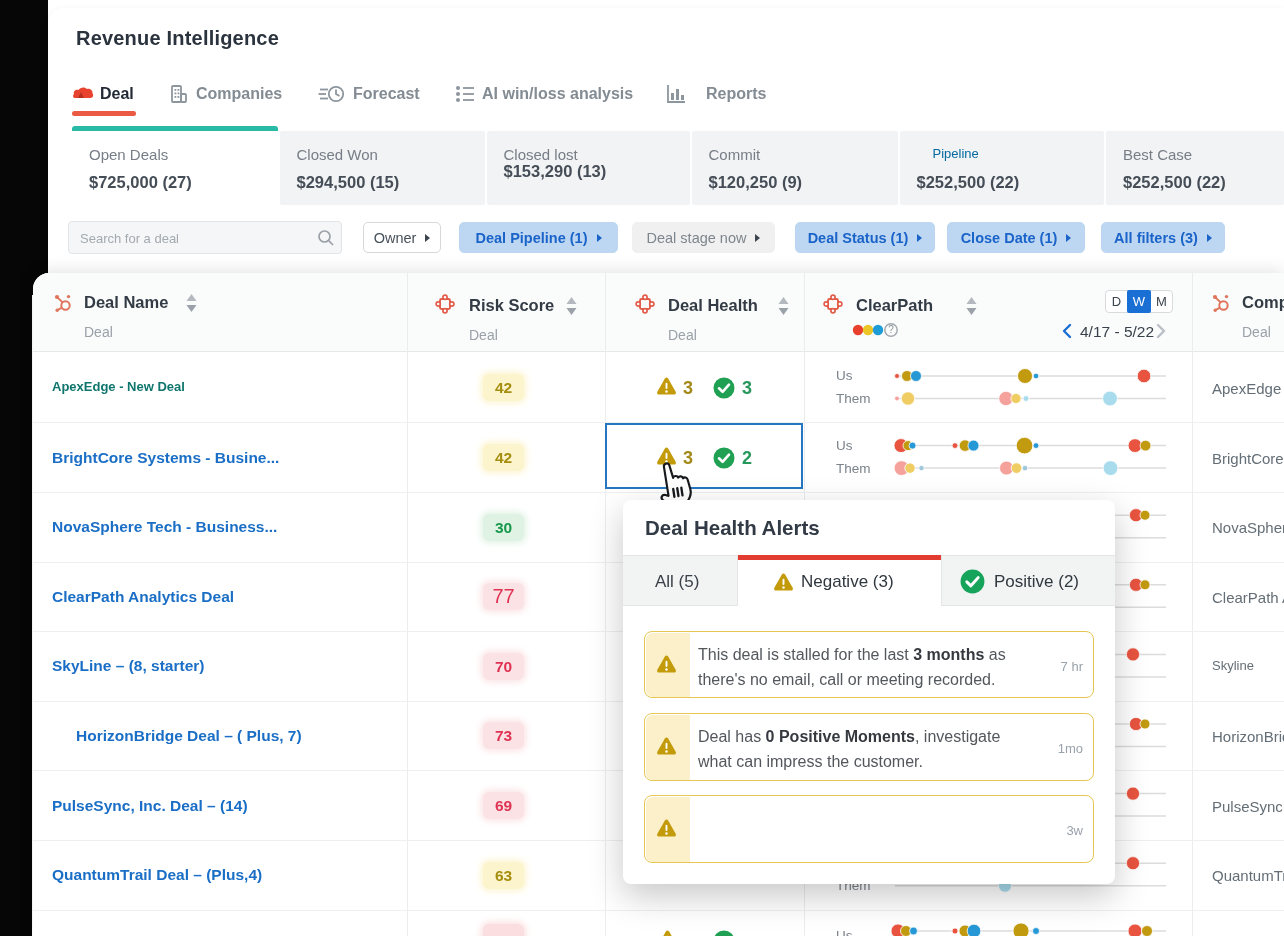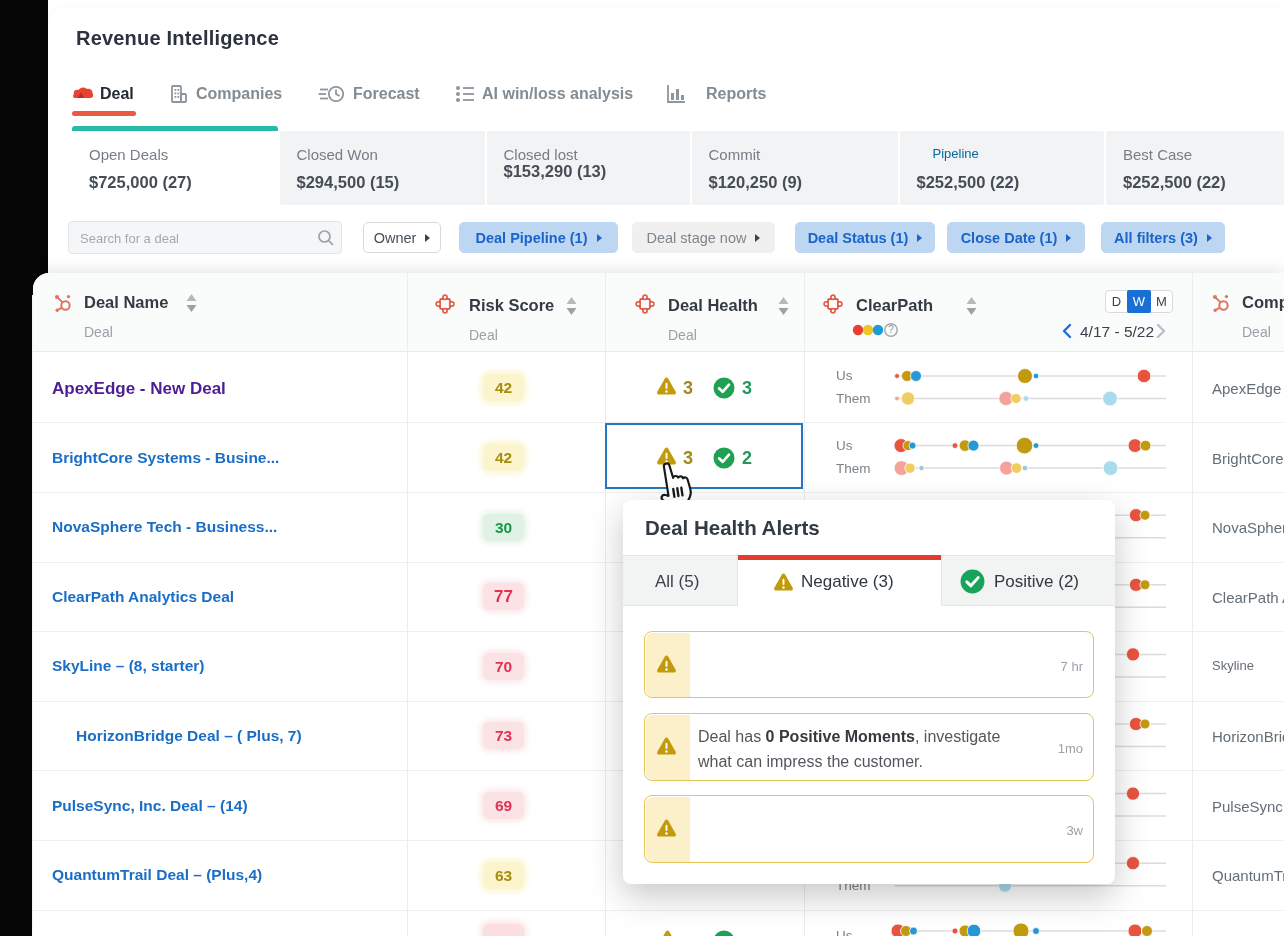--- a/index.html
+++ b/index.html
@@ -208,21 +208,21 @@
 <path d="M8.6 14.8 L5.2 16.6"></path>
 </g>
 <g fill="#e0745c">
         <circle cx="4" cy="4" r="2.1"></circle>
         <circle cx="15.5" cy="3.6" r="1.7"></circle>
         <circle cx="4.2" cy="17.2" r="1.7"></circle>
       </g>
     </svg>
 <div class="abs" style="left:1242px;top:293px;font-size:16.5px;font-weight:bold;color:#333b45;">Compa</div>
 <div class="abs" style="left:1242px;top:324px;font-size:14px;color:#9aa1a8;">Deal</div>
-<div class="abs" style="left:52px;top:379px;font-size:17px;font-weight:bold;color:#4c1d95;text-align:right;">ApexEdge - New Deal</div>
+<div class="abs" style="left:52px;top:379px;font-size:13px;font-weight:bold;color:#0f766e;text-align:right;">ApexEdge - New Deal</div>
 <div class="abs" style="left:483px;top:374px;width:41px;height:27px;background:#fcf4cd;border-radius:6px;box-shadow:0 0 7px 2px #fcf4cd;font-size:15.5px;font-weight:bold;color:#a58d0e;display:flex;align-items:center;justify-content:center;">42</div>
 <svg class="abs" width="21" height="21" viewBox="0 0 22 22" style="left:656px;top:376.0px;">
 <path d="M9.3 2.6 C10.1 1.3 11.9 1.3 12.7 2.6 L20.6 16.4 C21.4 17.8 20.4 19.5 18.9 19.5 H3.1 C1.6 19.5 0.6 17.8 1.4 16.4 Z" fill="#c39b0a"></path>
 <rect x="10" y="7" width="2" height="6.5" rx="1" fill="#fff"></rect>
       <circle cx="11" cy="16.2" r="1.3" fill="#fff"></circle>
     </svg>
 <div class="abs" style="left:683px;top:378px;font-size:18px;font-weight:bold;color:#a3891a;">3</div>
 <svg class="abs" width="22" height="22" viewBox="0 0 22 22" style="left:713px;top:377.0px;">
 <circle cx="11" cy="11" r="10.5" fill="#1fa053"></circle>
 <path d="M6 11.3 L9.6 14.8 L16 7.6" stroke="#fff" stroke-width="2.6" fill="none" stroke-linecap="round" stroke-linejoin="round"></path>
@@ -246,21 +246,21 @@
 <div class="abs" style="left:742px;top:448px;font-size:18px;font-weight:bold;color:#27985c;">2</div>
 <div class="abs" style="left:836px;top:438px;font-size:13.5px;color:#7a828a;">Us</div>
 <div class="abs" style="left:836px;top:461px;font-size:13.5px;color:#7a828a;">Them</div>
 <div class="abs" style="left:1212px;top:450px;font-size:15px;color:#646e76;">BrightCore S</div>
 <div class="abs" style="left:52px;top:518px;font-size:15.5px;font-weight:bold;color:#1a6ec6;">NovaSphere Tech - Business...</div>
 <div class="abs" style="left:483px;top:514px;width:41px;height:27px;background:#dff2e3;border-radius:6px;box-shadow:0 0 7px 2px #dff2e3;font-size:15.5px;font-weight:bold;color:#17984c;display:flex;align-items:center;justify-content:center;">30</div>
 <div class="abs" style="left:836px;top:507px;font-size:13.5px;color:#7a828a;">Us</div>
 <div class="abs" style="left:836px;top:530px;font-size:13.5px;color:#7a828a;">Them</div>
 <div class="abs" style="left:1212px;top:519px;font-size:15px;color:#646e76;">NovaSphere</div>
 <div class="abs" style="left:52px;top:588px;font-size:15.5px;font-weight:bold;color:#1a6ec6;">ClearPath Analytics Deal</div>
-<div class="abs" style="left:483px;top:583px;width:41px;height:27px;background:#fbe3e5;border-radius:6px;box-shadow:0 0 7px 2px #fbe3e5;font-size:17px;font-weight:bold;color:#e03253;display:flex;align-items:center;justify-content:center;">77</div>
+<div class="abs" style="left:483px;top:583px;width:41px;height:27px;background:#fbe3e5;border-radius:6px;box-shadow:0 0 7px 2px #fbe3e5;font-size:20px;font-weight:normal;color:#e03253;display:flex;align-items:center;justify-content:center;">77</div>
 <div class="abs" style="left:836px;top:577px;font-size:13.5px;color:#7a828a;">Us</div>
 <div class="abs" style="left:836px;top:600px;font-size:13.5px;color:#7a828a;">Them</div>
 <div class="abs" style="left:1212px;top:589px;font-size:15px;color:#646e76;">ClearPath A</div>
 <div class="abs" style="left:52px;top:657px;font-size:15.5px;font-weight:bold;color:#1a6ec6;">SkyLine – (8, starter)</div>
 <div class="abs" style="left:483px;top:653px;width:41px;height:27px;background:#fbe3e5;border-radius:6px;box-shadow:0 0 7px 2px #fbe3e5;font-size:15.5px;font-weight:bold;color:#e03253;display:flex;align-items:center;justify-content:center;">70</div>
 <div class="abs" style="left:836px;top:646px;font-size:13.5px;color:#7a828a;">Us</div>
 <div class="abs" style="left:836px;top:669px;font-size:13.5px;color:#7a828a;">Them</div>
 <div class="abs" style="left:1212px;top:658px;font-size:13px;color:#646e76;">Skyline</div>
 <div class="abs" style="left:52px;top:727px;font-size:15.5px;font-weight:bold;color:#1a6ec6;margin-left:24px;">HorizonBridge Deal – ( Plus, 7)</div>
 <div class="abs" style="left:483px;top:722px;width:41px;height:27px;background:#fbe3e5;border-radius:6px;box-shadow:0 0 7px 2px #fbe3e5;font-size:15.5px;font-weight:bold;color:#e03253;display:flex;align-items:center;justify-content:center;">73</div>
@@ -443,20 +443,21 @@
 <path d="M6 11.3 L9.6 14.8 L16 7.6" stroke="#fff" stroke-width="2.6" fill="none" stroke-linecap="round" stroke-linejoin="round"></path>
     </svg>
 <div class="abs" style="left:994px;top:572px;font-size:17px;color:#2f373f;">Positive (2)</div>
 <div class="abs" style="left:644px;top:631px;width:450px;height:67px;border:1.5px solid #e6c654;border-radius:8px;background:#fff;overflow:hidden;"></div>
 <div class="abs" style="left:645.5px;top:632.5px;width:44px;height:64px;background:#fbf0c9;border-radius:6.5px 0 0 6.5px;"></div>
 <svg class="abs" width="21" height="21" viewBox="0 0 22 22" style="left:656px;top:653.5px;">
 <path d="M9.3 2.6 C10.1 1.3 11.9 1.3 12.7 2.6 L20.6 16.4 C21.4 17.8 20.4 19.5 18.9 19.5 H3.1 C1.6 19.5 0.6 17.8 1.4 16.4 Z" fill="#c39b0a"></path>
 <rect x="10" y="7" width="2" height="6.5" rx="1" fill="#fff"></rect>
       <circle cx="11" cy="16.2" r="1.3" fill="#fff"></circle>
     </svg>
+<div class="abs" style="left:698px;top:643px;width:360px;font-size:16px;line-height:24.5px;color:#53575c;">This deal is stalled for the last <b style="color:#35393f;">3 months</b> as<br>there's no email, call or meeting recorded.</div>
 <div class="abs" style="left:1028px;top:659px;width:55px;text-align:right;font-size:13px;color:#9aa2ab;">7 hr</div>
 <div class="abs" style="left:644px;top:713px;width:450px;height:68px;border:1.5px solid #e6c654;border-radius:8px;background:#fff;overflow:hidden;"></div>
 <div class="abs" style="left:645.5px;top:714.5px;width:44px;height:65px;background:#fbf0c9;border-radius:6.5px 0 0 6.5px;"></div>
 <svg class="abs" width="21" height="21" viewBox="0 0 22 22" style="left:656px;top:736.0px;">
 <path d="M9.3 2.6 C10.1 1.3 11.9 1.3 12.7 2.6 L20.6 16.4 C21.4 17.8 20.4 19.5 18.9 19.5 H3.1 C1.6 19.5 0.6 17.8 1.4 16.4 Z" fill="#c39b0a"></path>
 <rect x="10" y="7" width="2" height="6.5" rx="1" fill="#fff"></rect>
       <circle cx="11" cy="16.2" r="1.3" fill="#fff"></circle>
     </svg>
 <div class="abs" style="left:698px;top:725px;width:360px;font-size:16px;line-height:24.5px;color:#53575c;">Deal has <b style="color:#35393f;">0 Positive Moments</b>, investigate<br>what can impress the customer.</div>
 <div class="abs" style="left:1028px;top:741px;width:55px;text-align:right;font-size:13px;color:#9aa2ab;">1mo</div>

